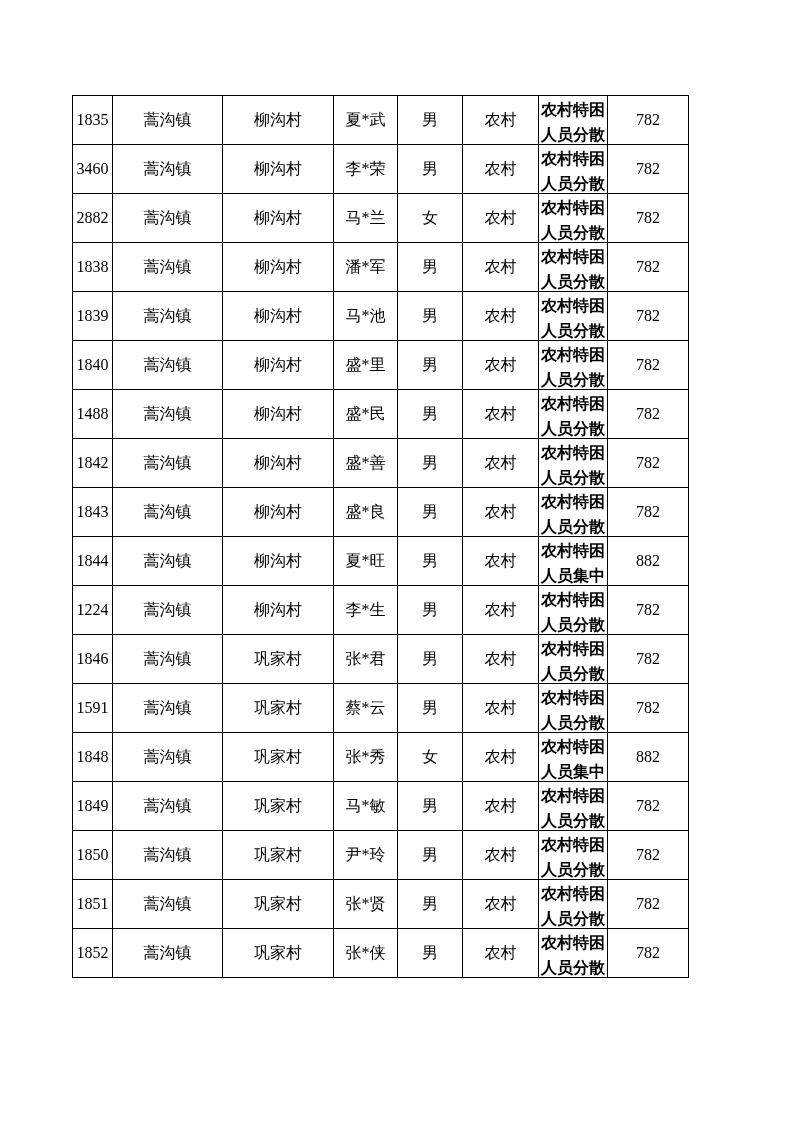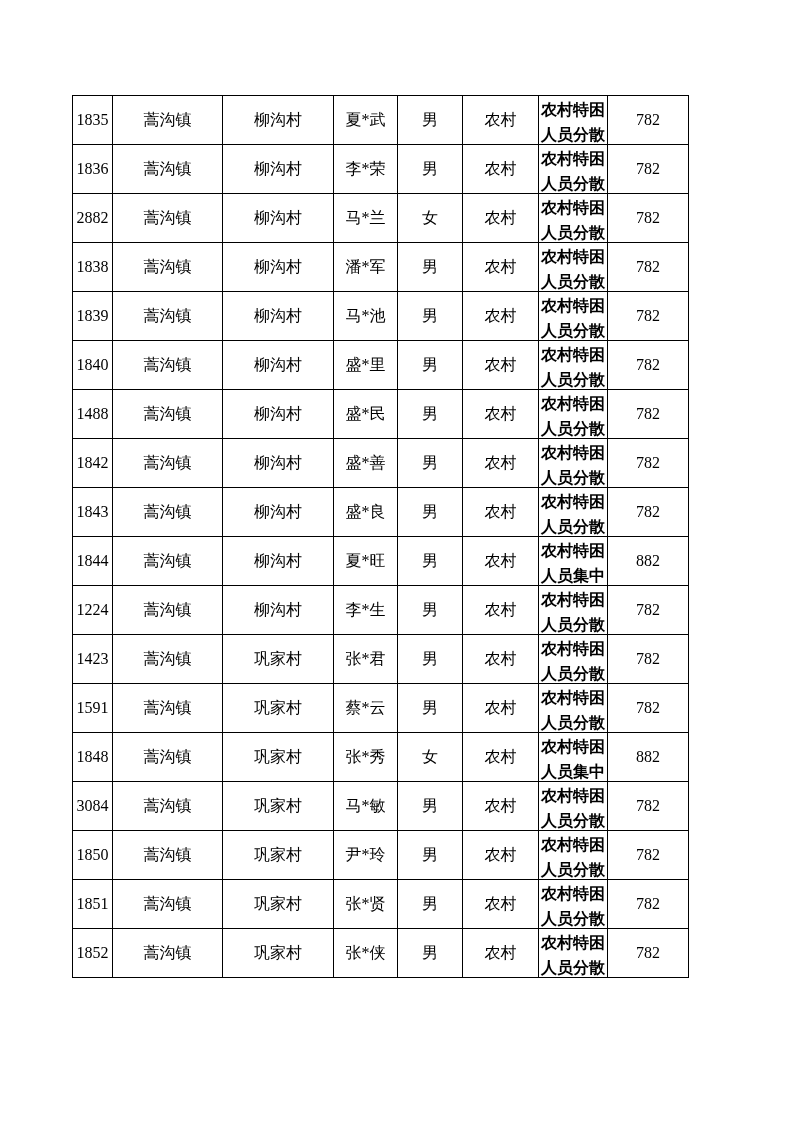--- a/index.html
+++ b/index.html
@@ -70,21 +70,21 @@
           <td>柳沟村</td>
           <td>夏*武</td>
           <td>男</td>
           <td>农村</td>
           <td class="category">
             <div class="cat-clip">农村特困人员分散供养</div>
           </td>
           <td>782</td>
         </tr>
         <tr>
-          <td>1836</td>
+          <td>3460</td>
           <td>蒿沟镇</td>
           <td>柳沟村</td>
           <td>李*荣</td>
           <td>男</td>
           <td>农村</td>
           <td class="category">
             <div class="cat-clip">农村特困人员分散供养</div>
           </td>
           <td>782</td>
         </tr>
@@ -190,21 +190,21 @@
           <td>柳沟村</td>
           <td>李*生</td>
           <td>男</td>
           <td>农村</td>
           <td class="category">
             <div class="cat-clip">农村特困人员分散供养</div>
           </td>
           <td>782</td>
         </tr>
         <tr>
-          <td>1423</td>
+          <td>1846</td>
           <td>蒿沟镇</td>
           <td>巩家村</td>
           <td>张*君</td>
           <td>男</td>
           <td>农村</td>
           <td class="category">
             <div class="cat-clip">农村特困人员分散供养</div>
           </td>
           <td>782</td>
         </tr>
@@ -226,21 +226,21 @@
           <td>巩家村</td>
           <td>张*秀</td>
           <td>女</td>
           <td>农村</td>
           <td class="category">
             <div class="cat-clip">农村特困人员集中供养</div>
           </td>
           <td>882</td>
         </tr>
         <tr>
-          <td>3084</td>
+          <td>1849</td>
           <td>蒿沟镇</td>
           <td>巩家村</td>
           <td>马*敏</td>
           <td>男</td>
           <td>农村</td>
           <td class="category">
             <div class="cat-clip">农村特困人员分散供养</div>
           </td>
           <td>782</td>
         </tr>

